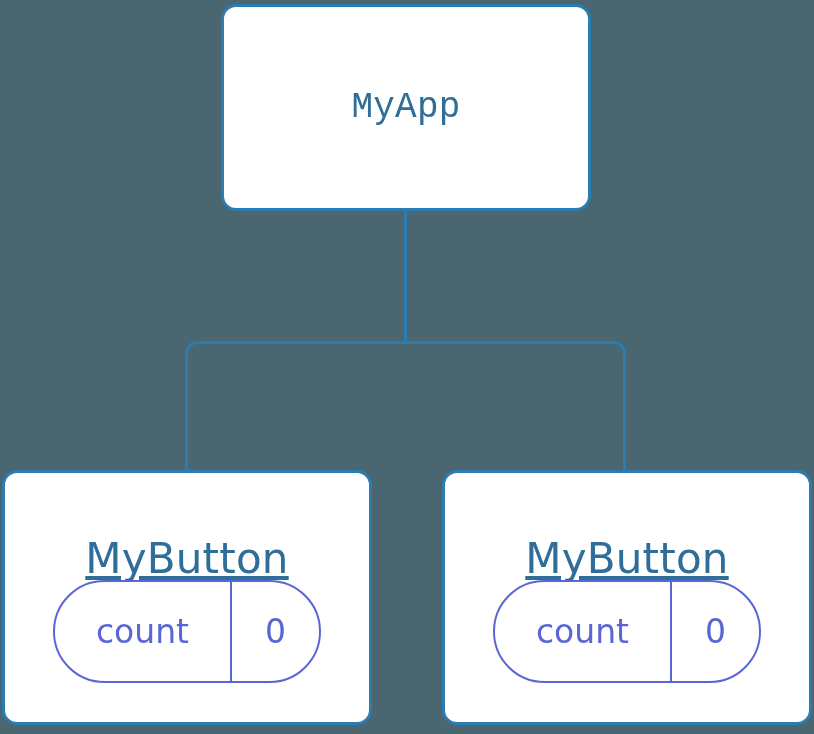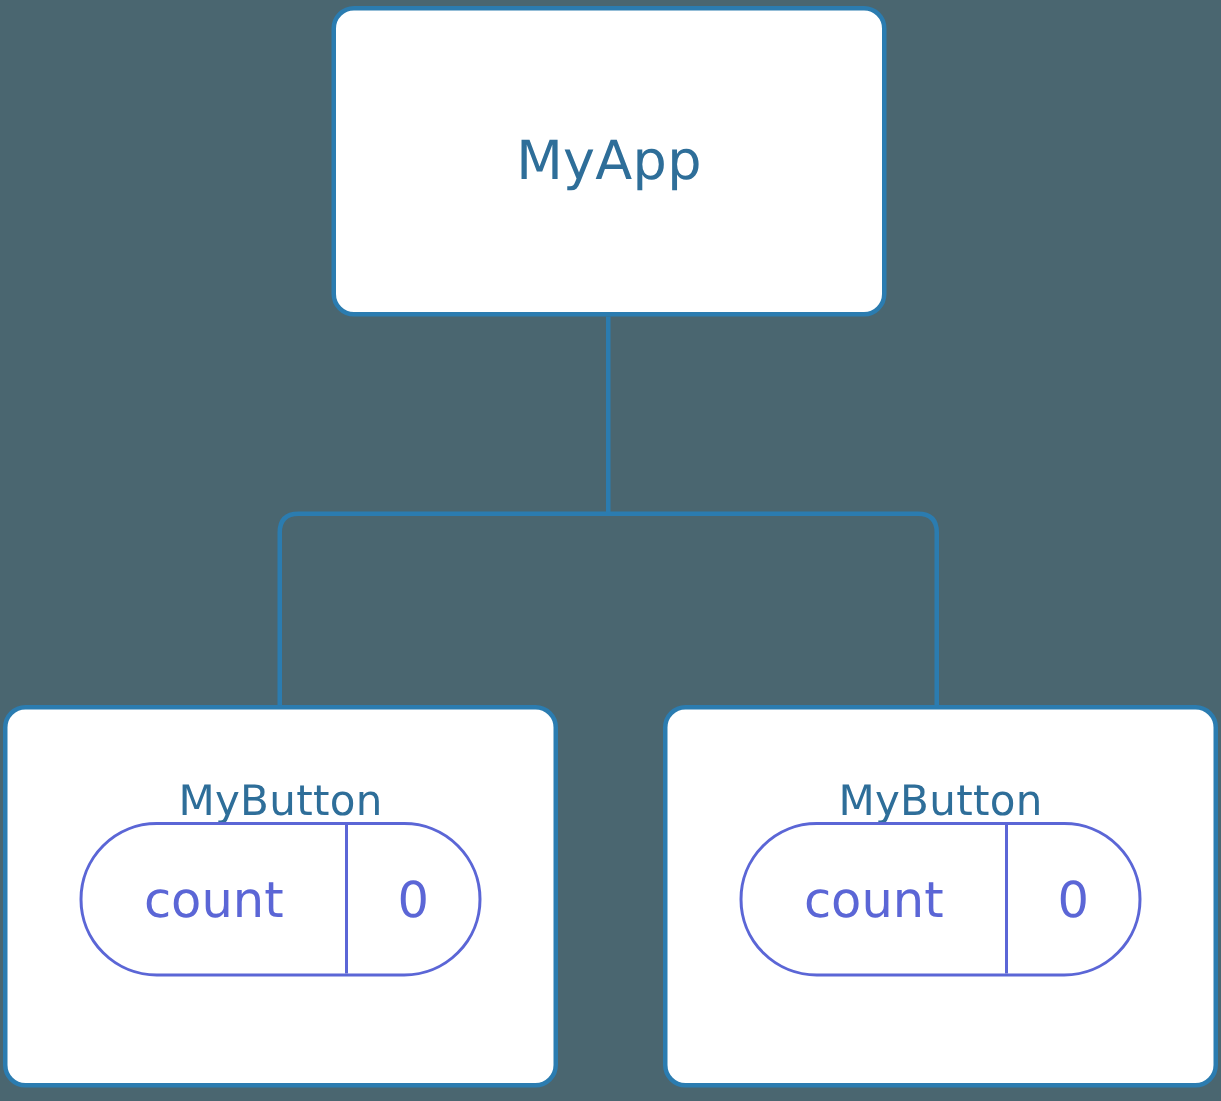--- a/index.html
+++ b/index.html
@@ -32,20 +32,21 @@
     display: flex;
     flex-direction: column;
     align-items: center;
   }
   .node-root {
     left: 221px;
     top: 4px;
     width: 370px;
     height: 207px;
     justify-content: center;
+    font-family: Liberation Mono, monospace;
   }
   .node-leaf-left {
     left: 2px;
     top: 470px;
     width: 370px;
     height: 255px;
   }
   .node-leaf-right {
     left: 442px;
     top: 470px;
@@ -55,22 +56,23 @@
   .node-title {
     color: #2e6e99;
     font-size: 36px;
     font-weight: 400;
     letter-spacing: 0.2px;
     line-height: 1;
     white-space: nowrap;
   }
   .node-leaf-left .node-title,
   .node-leaf-right .node-title {
-    font-size: 28px;
-    margin-top: 47px;
+    font-size: 42px;
+    margin-top: 65px;
+    text-decoration: underline;
   }
   .state-pill {
     position: relative;
     box-sizing: border-box;
     width: 268px;
     height: 103px;
     border: 2px solid #5b66d6;
     border-radius: 52px;
     display: flex;
     align-items: stretch;

